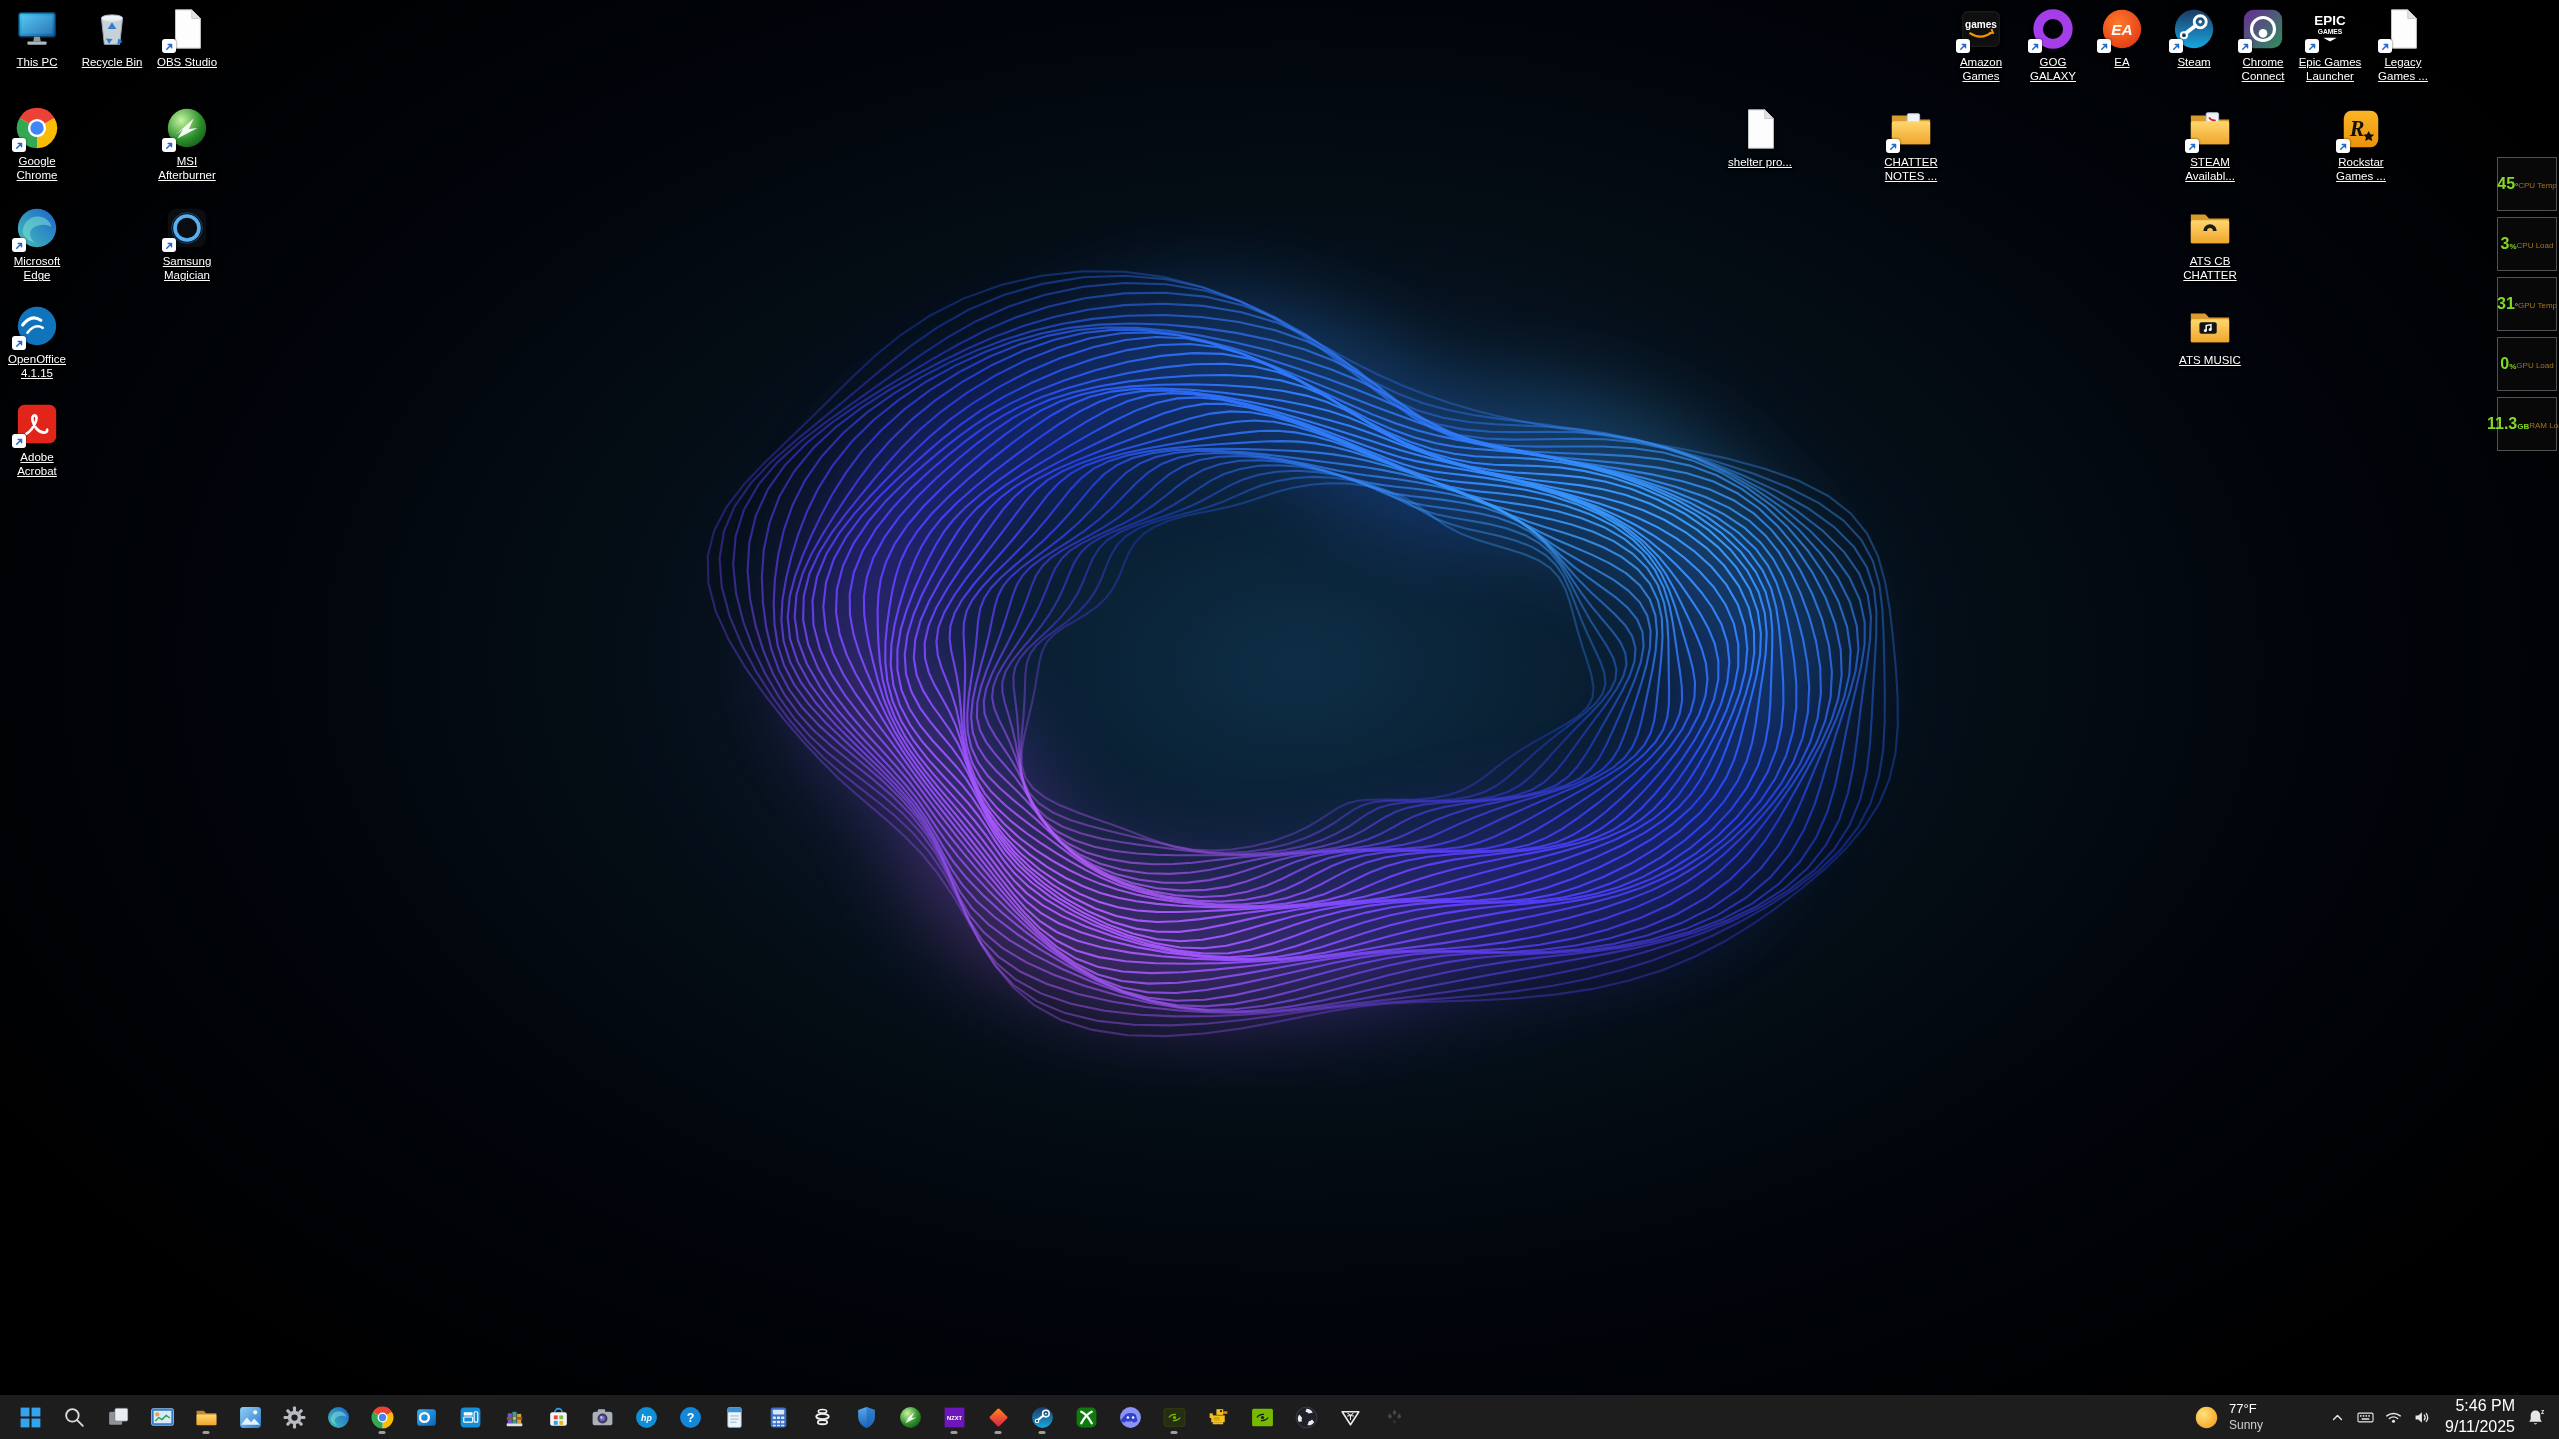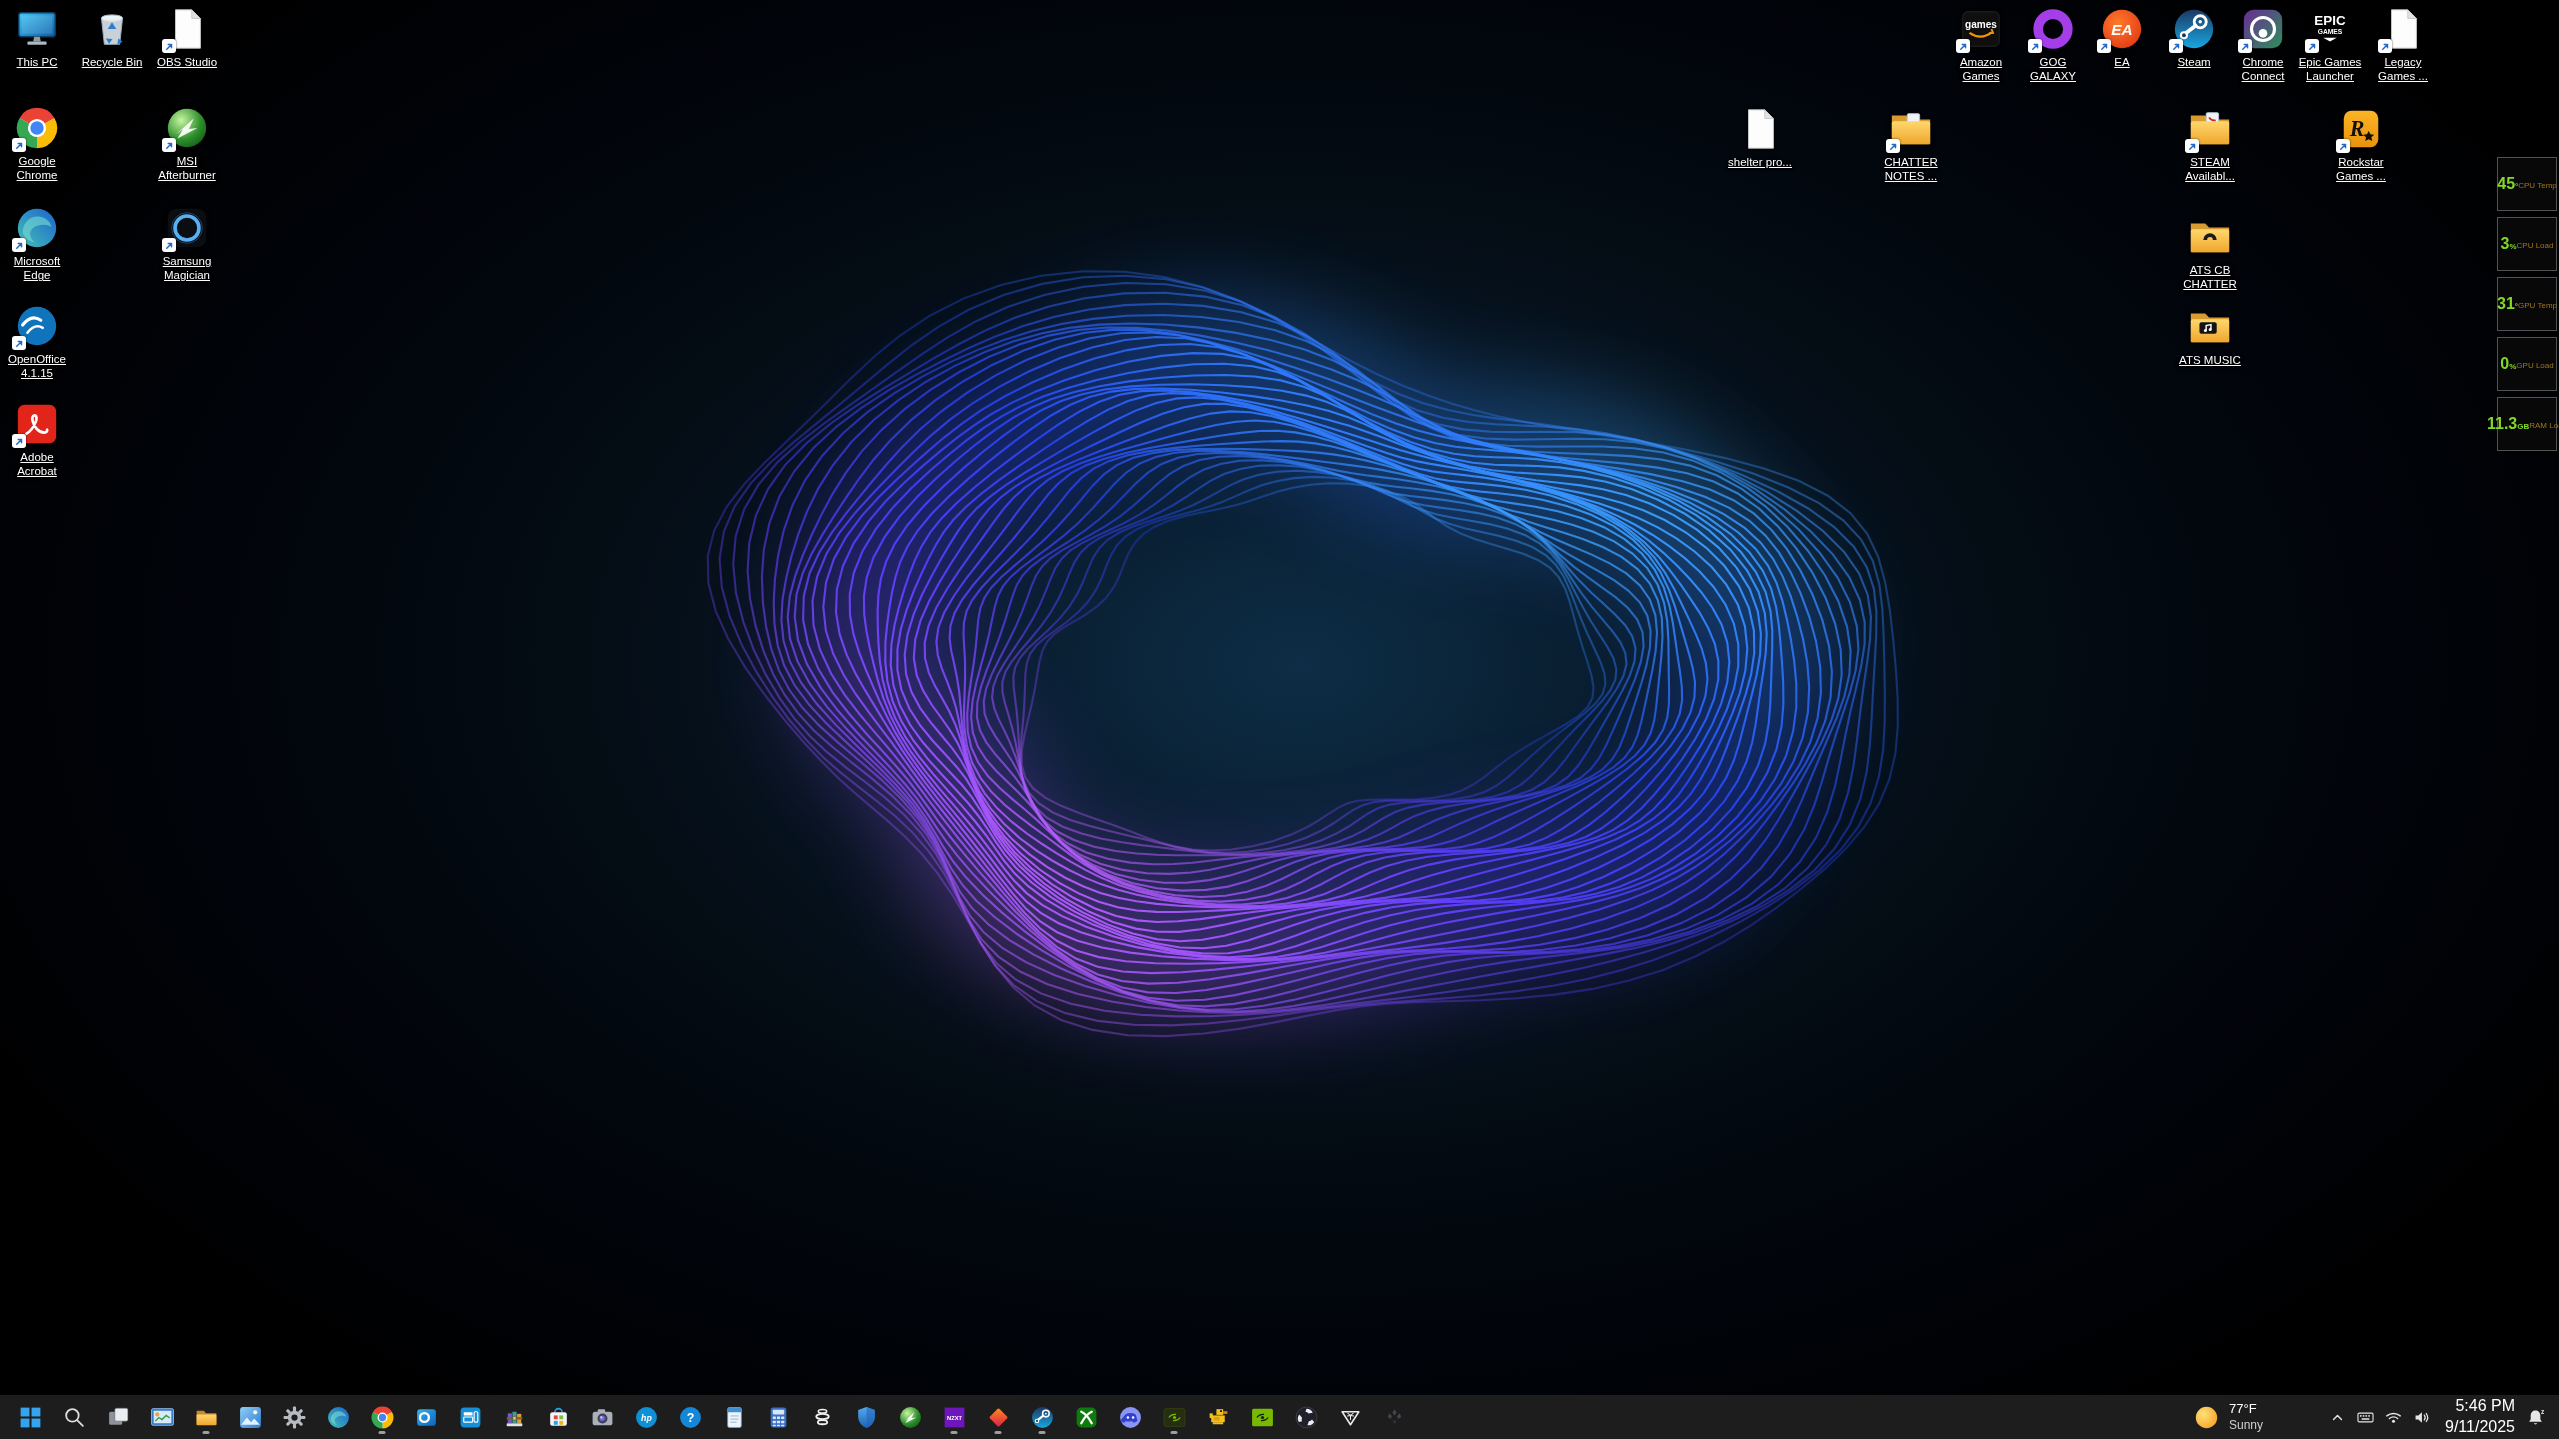--- a/index.html
+++ b/index.html
@@ -448,21 +448,21 @@
           </svg><div class="sc">
             <svg viewBox="0 0 12 12">
               <path d="M3 9L8.2 3.8M8.2 3.8H4.6M8.2 3.8v3.6" stroke="#2468c8" stroke-width="1.6" fill="none" stroke-linecap="round" stroke-linejoin="round"></path>
             </svg>
           </div></div>
         <div class="dlabel">
           <span>Rockstar</span>
           <span>Games ...</span>
         </div>
       </div>
-      <div class="dicon" style="left: 2162px; top: 214px;">
+      <div class="dicon" style="left: 2162px; top: 205px;">
         <div class="dart"><svg viewBox="0 0 48 48">
             <path d="M4 40V10h15l4 4h21v26z" fill="#d99b2e"></path>
             <rect x="4" y="16" width="40" height="24" rx="2" fill="url(#gfold)"></rect>
             <path d="M17 27a7 7 0 0 1 14 0h-4a3 3 0 0 0-6 0z" fill="#1b1b1b"></path>
           </svg></div>
         <div class="dlabel">
           <span>ATS CB</span>
           <span>CHATTER</span>
         </div>
       </div>

